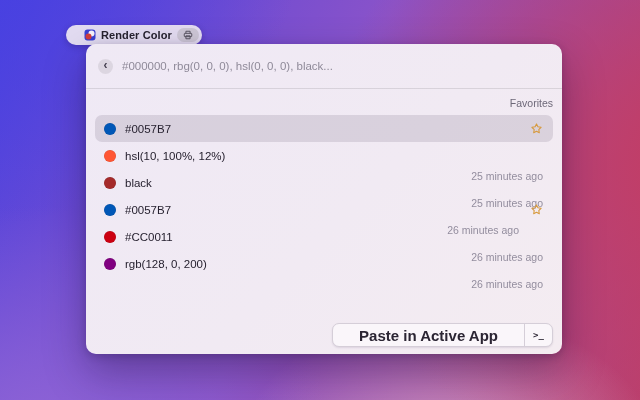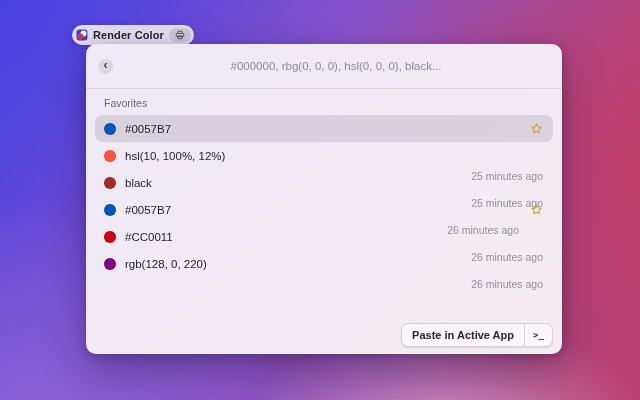--- a/index.html
+++ b/index.html
@@ -11,24 +11,24 @@
     background:
       radial-gradient(55% 60% at 70% 114%, rgba(255,235,245,0.50), rgba(255,235,245,0) 60%),
       radial-gradient(70% 90% at 6% 110%, rgba(145,102,214,0.95), rgba(145,102,214,0) 65%),
       radial-gradient(95% 120% at -10% -14%, #4640E2 0%, rgba(70,64,226,0) 60%),
       radial-gradient(85% 115% at 110% 40%, #C43D63 0%, rgba(196,61,99,0) 70%),
       linear-gradient(115deg, #4E43DE 0%, #8A53C9 48%, #B84070 100%);
   }
 
   
   .badge {
-    position:absolute; left:72px; top:25px; height:20px;
+    position:absolute; left:66px; top:25px; height:20px;
     display:flex; align-items:center; gap:5px;
     background:rgba(234,228,241,0.95); border-radius:10px;
-    padding:0 3px 0 4px;
+    padding:0 3px 0 18px;
     box-shadow:0 2px 6px rgba(30,10,60,0.25);
   }
   .badge-label { font-size:11px; font-weight:700; color:#26222e; letter-spacing:0.1px; }
   .badge-accessory {
     width:22px; height:14px; border-radius:7px; background:#cdc6d5;
     display:flex; align-items:center; justify-content:center;
   }
 
   
   .window {
@@ -40,27 +40,27 @@
 
   .searchbar { height:44px; display:flex; align-items:center; gap:9px; padding:0 12px; }
   .backbtn {
     width:15px; height:15px; border-radius:50%; background:#dcd6e1; border:none;
     color:#454050; font-size:12px; line-height:13px; text-align:center;
     display:flex; align-items:center; justify-content:center; cursor:pointer;
     font-weight:700; padding-bottom:1px;
   }
   .search-input {
     flex:1; border:none; outline:none; background:transparent;
-    font-family:"Liberation Sans", sans-serif; font-size:11.5px; color:#26222e;text-align:center;
+    font-family:"Liberation Sans", sans-serif; font-size:11.5px; color:#26222e;
   }
   .search-input::placeholder { color:#8f8a99; opacity:1; }
 
   .divider { height:1px; background:rgba(0,0,0,0.10); }
 
-  .list { padding:0 9px; }
+  .list { padding:0 9px;text-align:right; }
   .section-label { font-size:10.5px; font-weight:500; color:#6d6878; margin:8px 0 6px 9px; }
   .row {
     height:27px; border-radius:7px; display:flex; align-items:center;
     gap:9px; padding:0 10px 0 9px; cursor:pointer;
   }
   .row.selected { background:rgba(92,78,105,0.16); }
   .swatch { width:12px; height:12px; border-radius:50%; flex:0 0 auto; box-shadow:inset 0 0 0 0.5px rgba(0,0,0,0.12); }
   .row-title { font-size:11.5px; font-weight:500; color:#272230; }
   .row-meta { margin-left:auto; font-size:10.5px; color:#938d9e;margin-top:40px; }
   .row-star { flex:0 0 auto; display:flex; align-items:center; }
@@ -69,22 +69,22 @@
   .row > .row-star:nth-last-child(1):nth-child(3) { margin-left:auto; } 
 
   
   .footer { position:absolute; right:9px; bottom:7px; }
   .btn-group {
     display:flex; align-items:stretch; height:24px;
     background:#FAF6FA; border:1px solid #d5ced8; border-radius:7px; overflow:hidden;
     box-shadow:0 1px 2px rgba(30,10,60,0.10);
   }
   .btn-primary {
-    border:none; background:transparent; padding:0 10px; cursor:pointer;
-    font-family:"Liberation Sans", sans-serif; font-size:11px; font-weight:700; color:#2b2533;
+    border:none; background:transparent; padding:0 26px; cursor:pointer;
+    font-family:"Liberation Sans", sans-serif; font-size:15px; font-weight:700; color:#2b2533;
   }
   .btn-divider { width:1px; background:#d5ced8; }
   .btn-terminal {
     border:none; background:transparent; width:27px; cursor:pointer;
     font-family:"DejaVu Sans Mono", monospace; font-size:9px; font-weight:700; color:#2b2533;
     display:flex; align-items:center; justify-content:center;
   }
 </style>
 </head>
 <body>
@@ -165,21 +165,21 @@
 
   <div class="row">
     <span class="swatch" style="background-color: rgb(204, 0, 17);"></span>
     <span class="row-title">#CC0011</span>
     <span class="row-meta">26 minutes ago</span>
 
   </div>
 
   <div class="row">
     <span class="swatch" style="background-color: rgb(128, 0, 128);"></span>
-    <span class="row-title">rgb(128, 0, 220)</span>
+    <span class="row-title">rgb(128, 0, 200)</span>
     <span class="row-meta">26 minutes ago</span>
 
   </div>
 </div>
   </div>
 </div>
 
     <div class="footer">
       <div class="btn-group">
         <button class="btn-primary">Paste in Active App</button>

